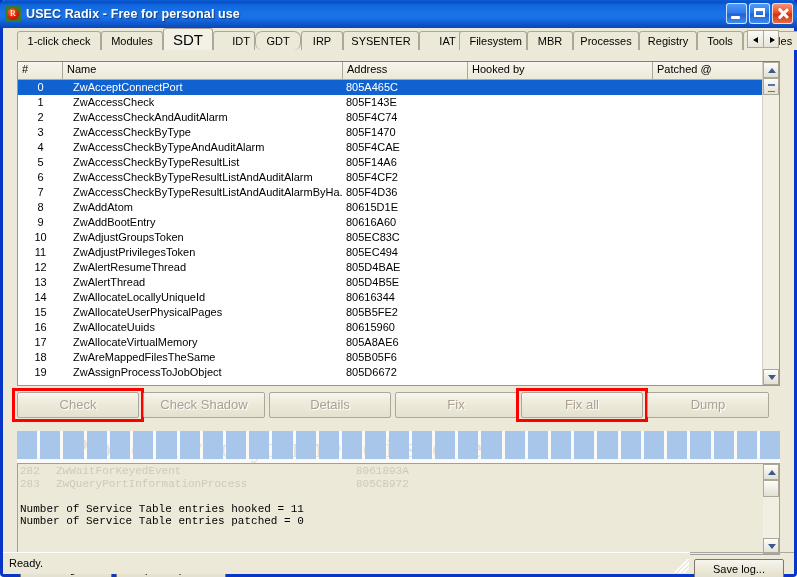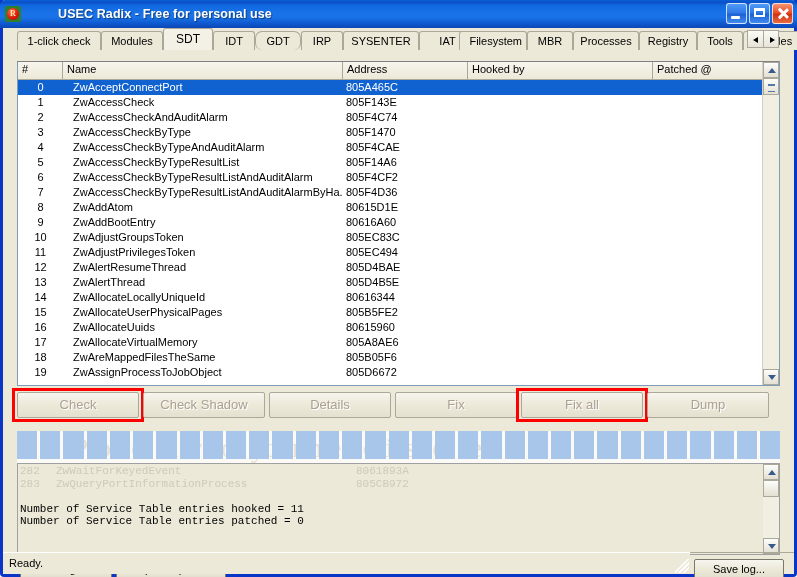--- a/index.html
+++ b/index.html
@@ -30,21 +30,20 @@
     position: absolute;
     left: -3px; top: 0; width: 797px; height: 28px;
     box-sizing: border-box;
     background: linear-gradient(180deg,
       #0b5fd4 0%, #0a50c8 8%, #1169e0 20%,
       #1a72e8 48%, #1a72e8 62%, #0f5bd0 82%, #0c46b8 100%);
     border-radius: 5px 5px 0 0;
     display: flex;
     align-items: center;
     overflow: hidden;
-    gap: 32px;
   }
   #app-icon {
     width: 16px; height: 16px;
     margin-left: 5px; margin-right: 5px;
     background: #2f7f2f;
     border-radius: 2px;
     position: relative;
     flex: none;
   }
   #app-icon::before {
@@ -132,21 +131,21 @@
     font-size: 11px;
     white-space: nowrap;
     padding: 0 4px;
   }
   .tab.active {
     top: 0; height: 22px;
     line-height: 21px;
     background: #f3f1e6;
     border-color: #aca899;
     z-index: 4;
-    font-size: 12px;
+    font-size: 15px;
   }
   #tab-scroll {
     position: absolute;
     right: 0; top: 2px;
     width: 33px; height: 18px;
     display: flex;
   }
   .tabspin {
     width: 16px; height: 18px;
     box-sizing: border-box;
@@ -409,21 +408,21 @@
       <div class="tbtn close"></div>
     </div>
   </div>
 
   <div id="client">
 
     <div id="tabstrip">
         <div class="tab" style="left: 0px; width: 84px;">1-click check</div>
         <div class="tab" style="left: 84px; width: 62px;">Modules</div>
         <div class="tab active" style="left: 146px; width: 50px;">SDT</div>
-        <div class="tab" style="left: 196px; width: 42px;">IDT</div>
+        <div class="tab" style="left: 196px; width: 42px; text-align: right;">IDT</div>
         <div class="tab" style="left: 238px; width: 46px; border-radius: 7px;">GDT</div>
         <div class="tab" style="left: 284px; width: 42px;">IRP</div>
         <div class="tab" style="left: 326px; width: 76px;">SYSENTER</div>
         <div class="tab" style="left: 402px; width: 57px;">IAT</div>
         <div class="tab" style="left: 442px; width: 68px; text-align: right;">Filesystem</div>
         <div class="tab" style="left: 510px; width: 46px;">MBR</div>
         <div class="tab" style="left: 556px; width: 66px;">Processes</div>
         <div class="tab" style="left: 622px; width: 58px;">Registry</div>
         <div class="tab" style="left: 680px; width: 46px;">Tools</div>
         <div class="tab" style="left: 726px; width: 58px;">Handles</div>

